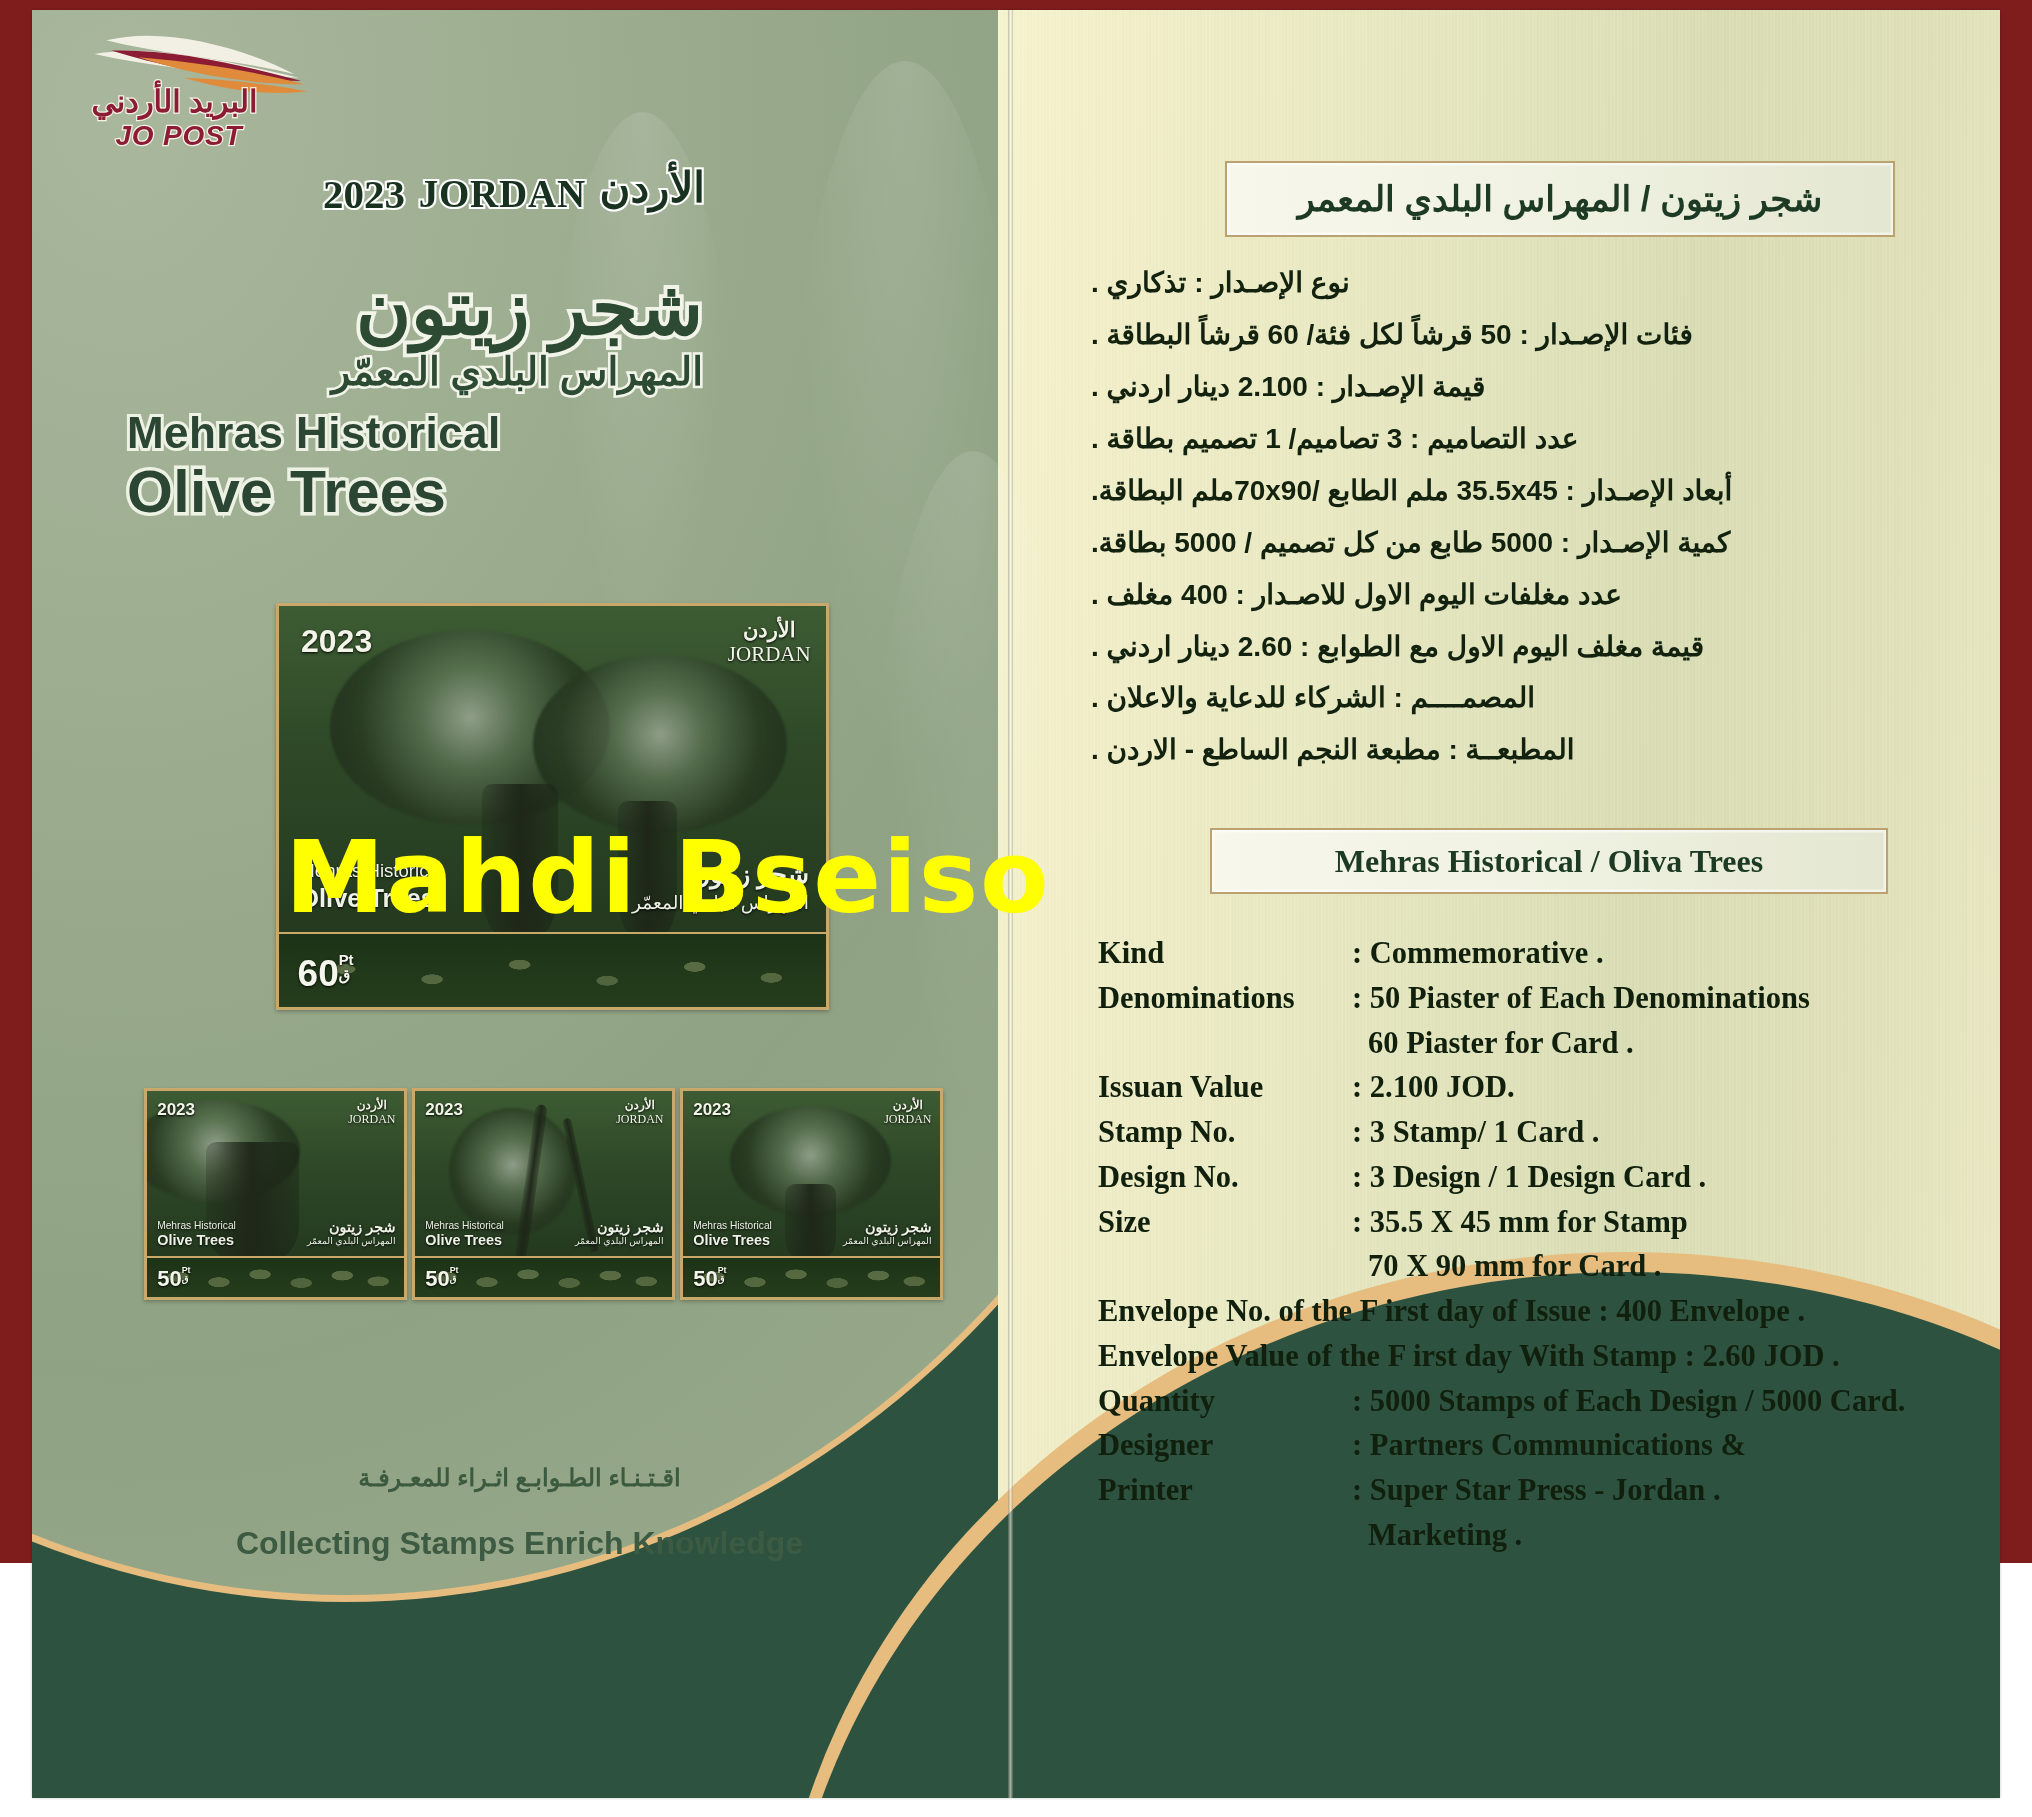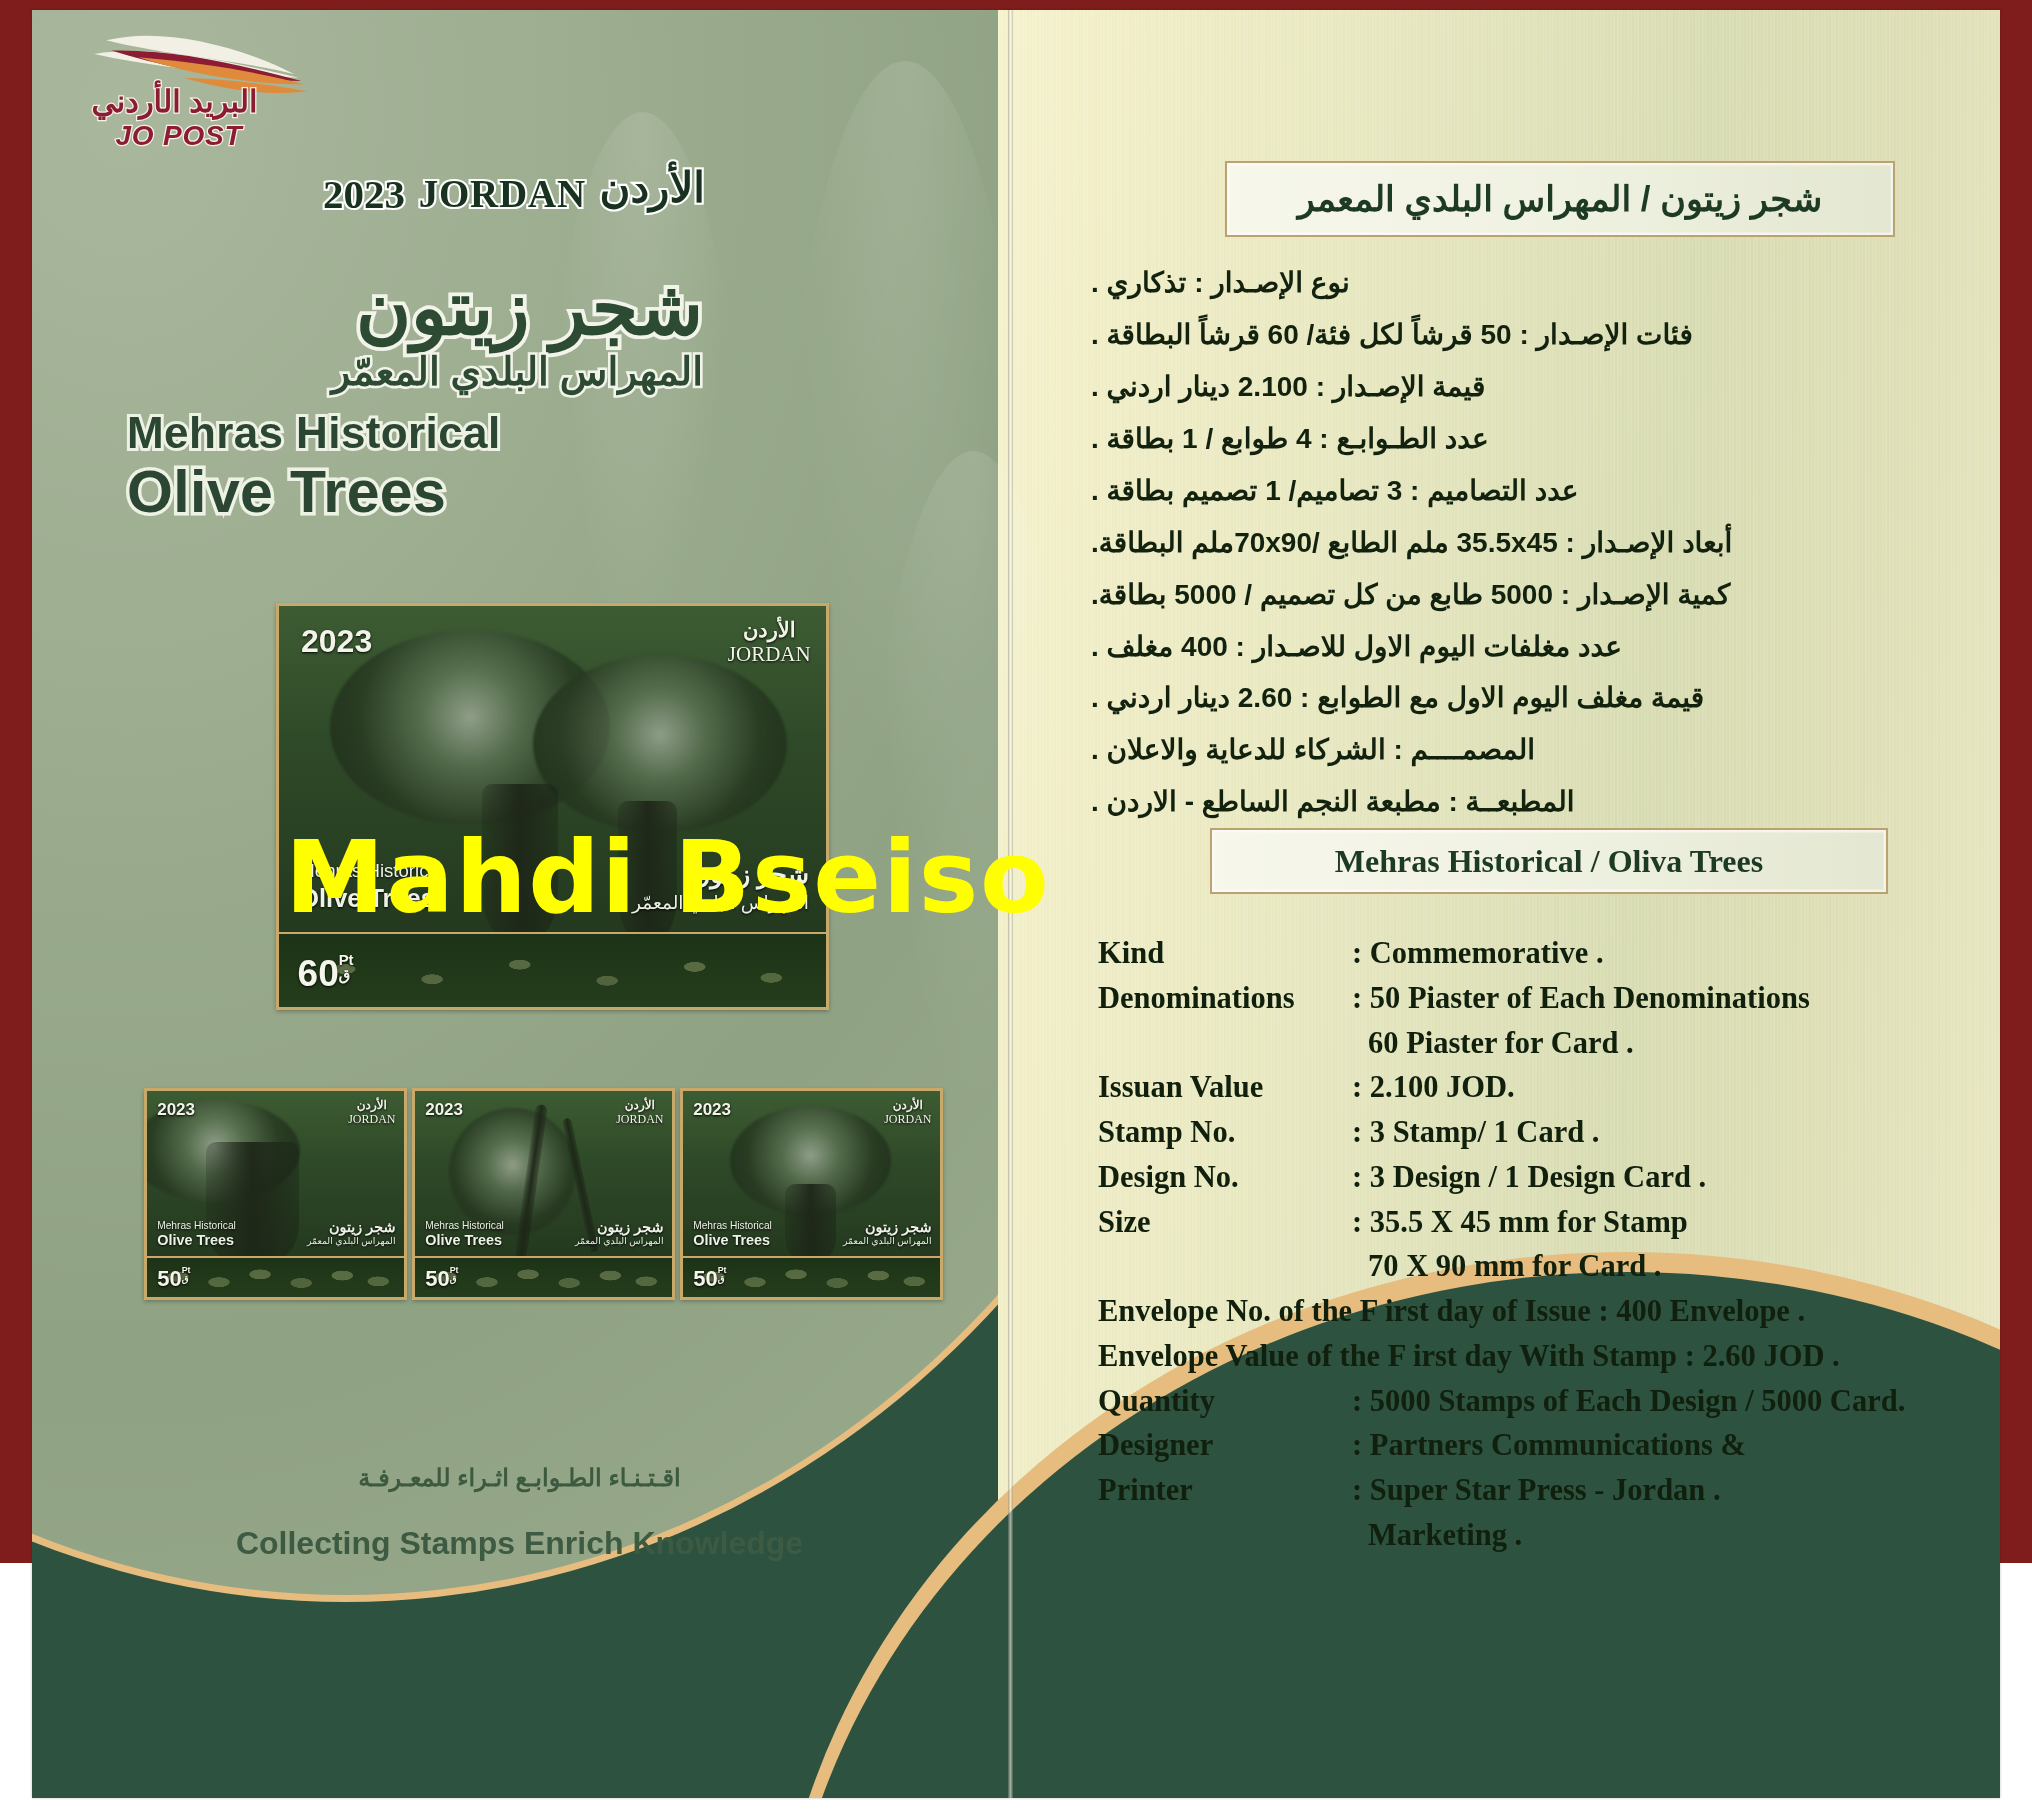--- a/index.html
+++ b/index.html
@@ -433,23 +433,20 @@
       <div class="ar-row">
           <span class="lbl">نوع الإصـدار : تذكاري .</span>
         </div>
       <div class="ar-row">
           <span class="lbl">فئات الإصـدار : 50 قرشاً لكل فئة/ 60 قرشاً البطاقة .</span>
         </div>
       <div class="ar-row">
           <span class="lbl">قيمة الإصـدار : 2.100 دينار اردني .</span>
         </div>
       <div class="ar-row">
-          <span class="lbl">عدد الطـوابـع : 4 طوابع / 1 بطاقة .</span>
-        </div>
-      <div class="ar-row">
           <span class="lbl">عدد التصاميم : 3 تصاميم/ 1 تصميم بطاقة .</span>
         </div>
       <div class="ar-row">
           <span class="lbl">أبعاد الإصـدار : 35.5x45 ملم الطابع /70x90ملم البطاقة.</span>
         </div>
       <div class="ar-row">
           <span class="lbl">كمية الإصـدار : 5000 طابع من كل تصميم / 5000 بطاقة.</span>
         </div>
       <div class="ar-row">
           <span class="lbl">عدد مغلفات اليوم الاول للاصـدار : 400 مغلف .</span>

